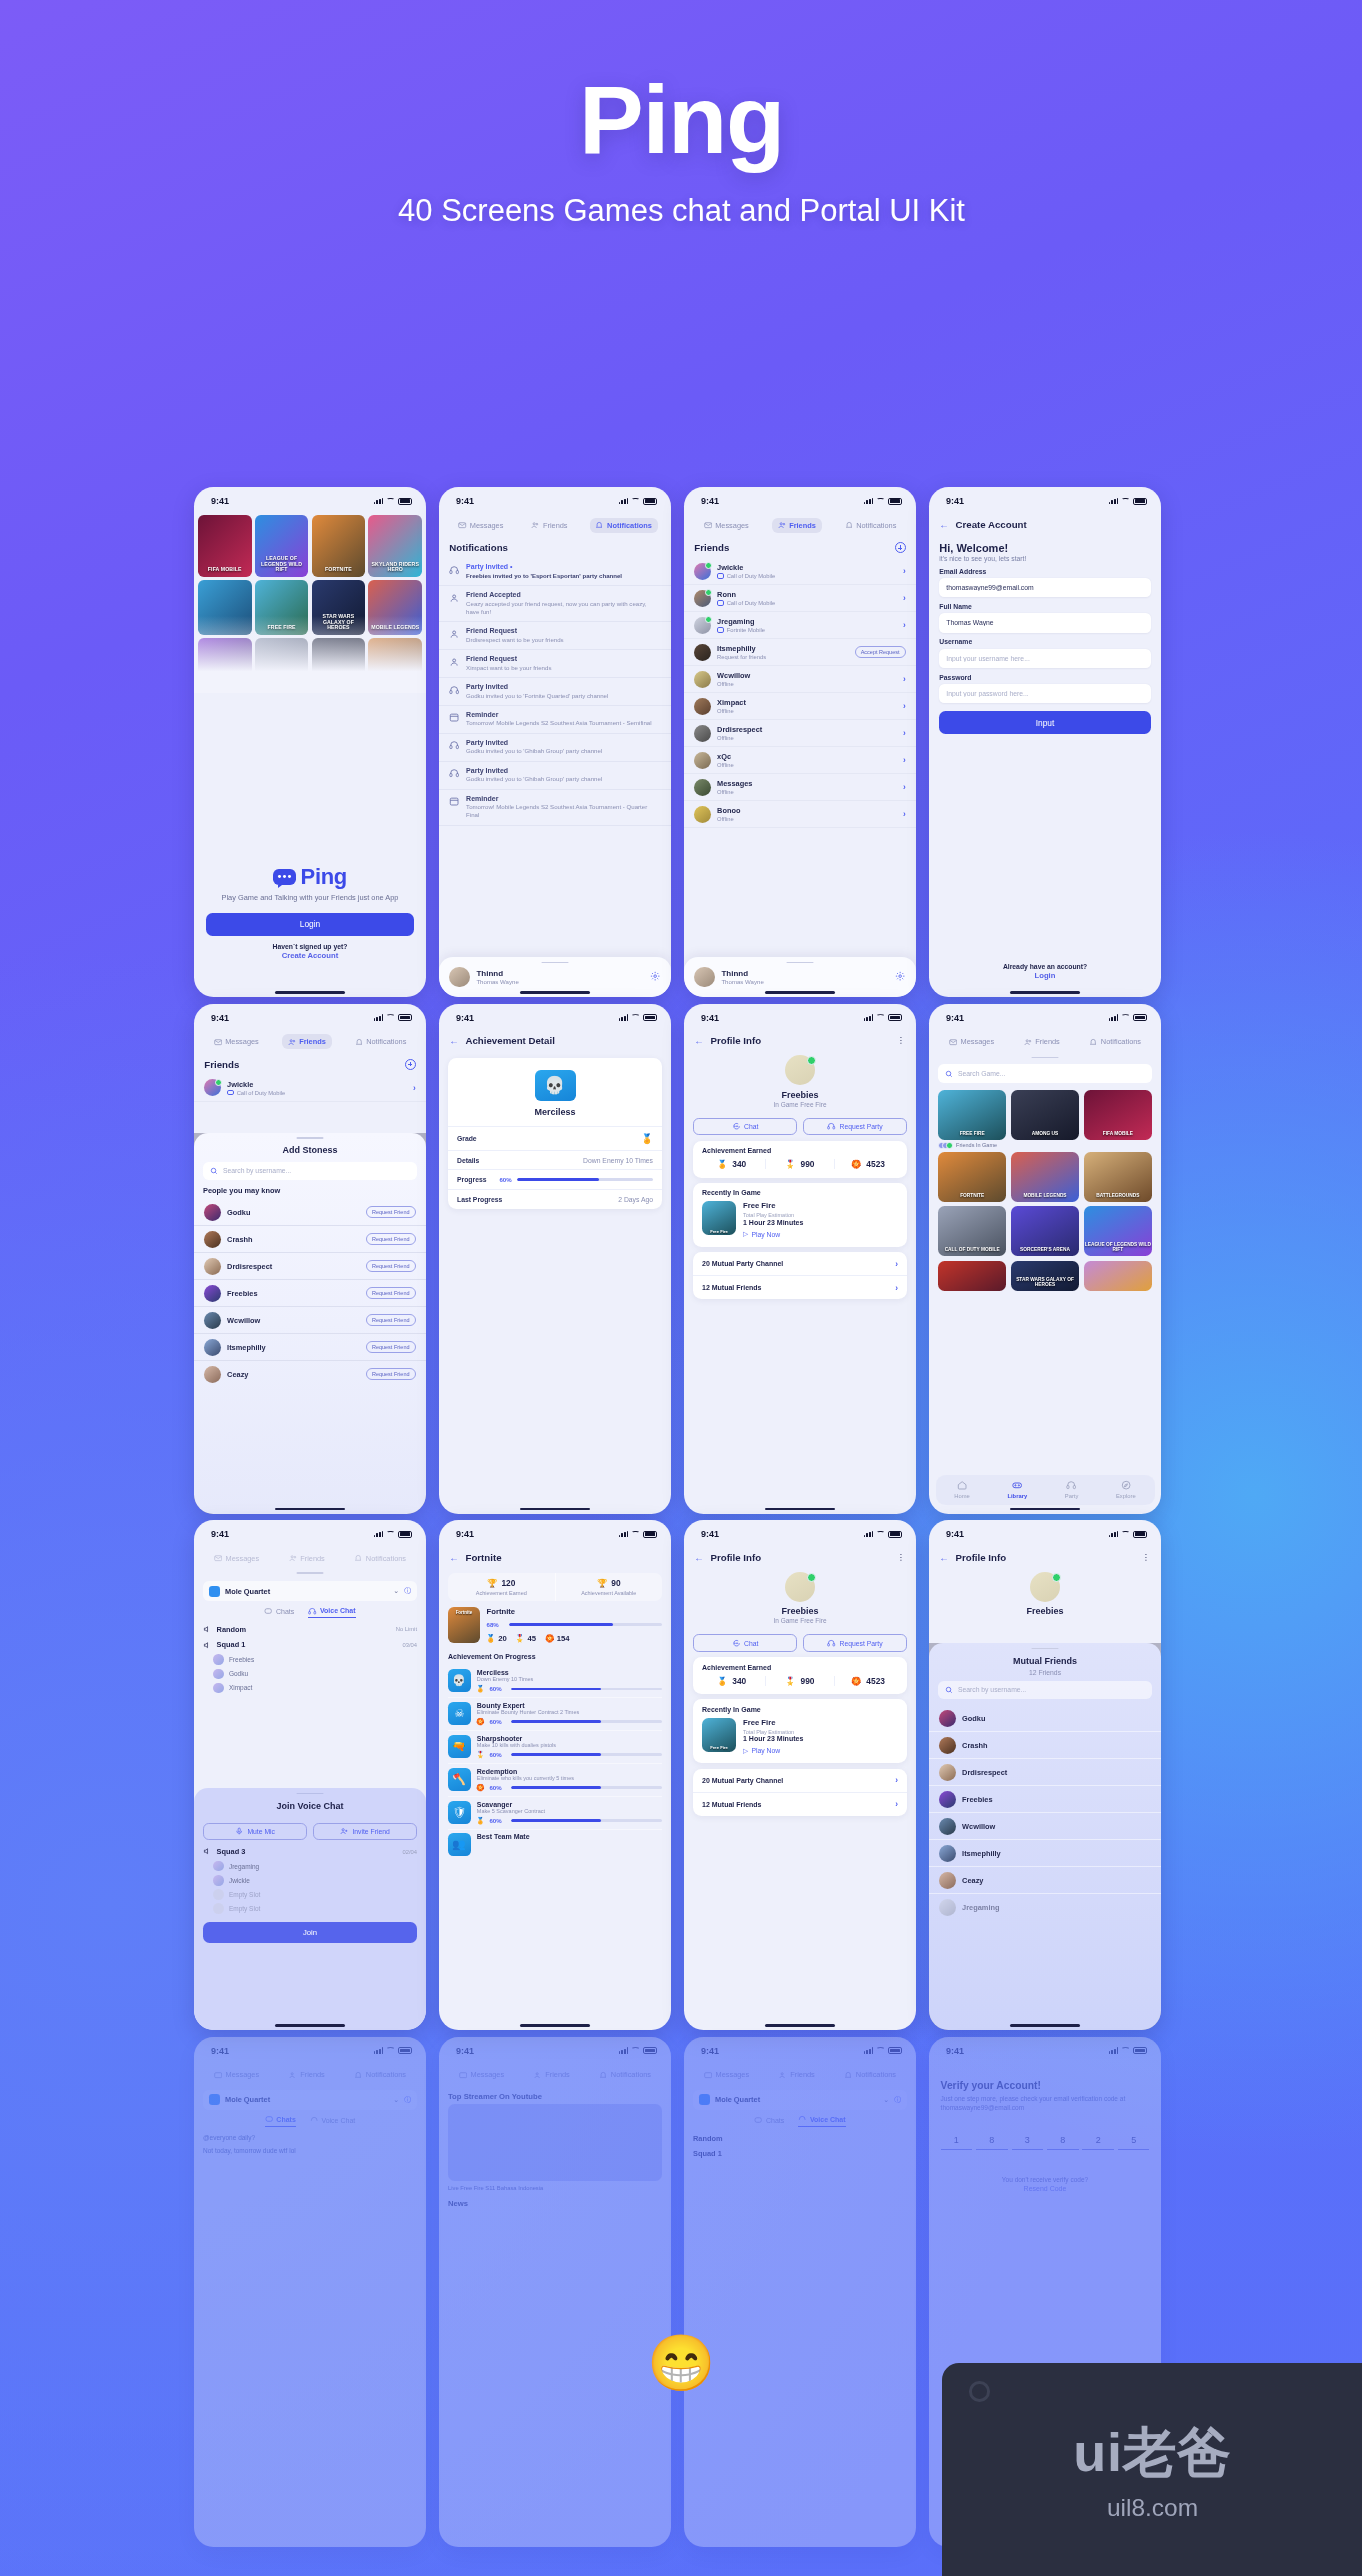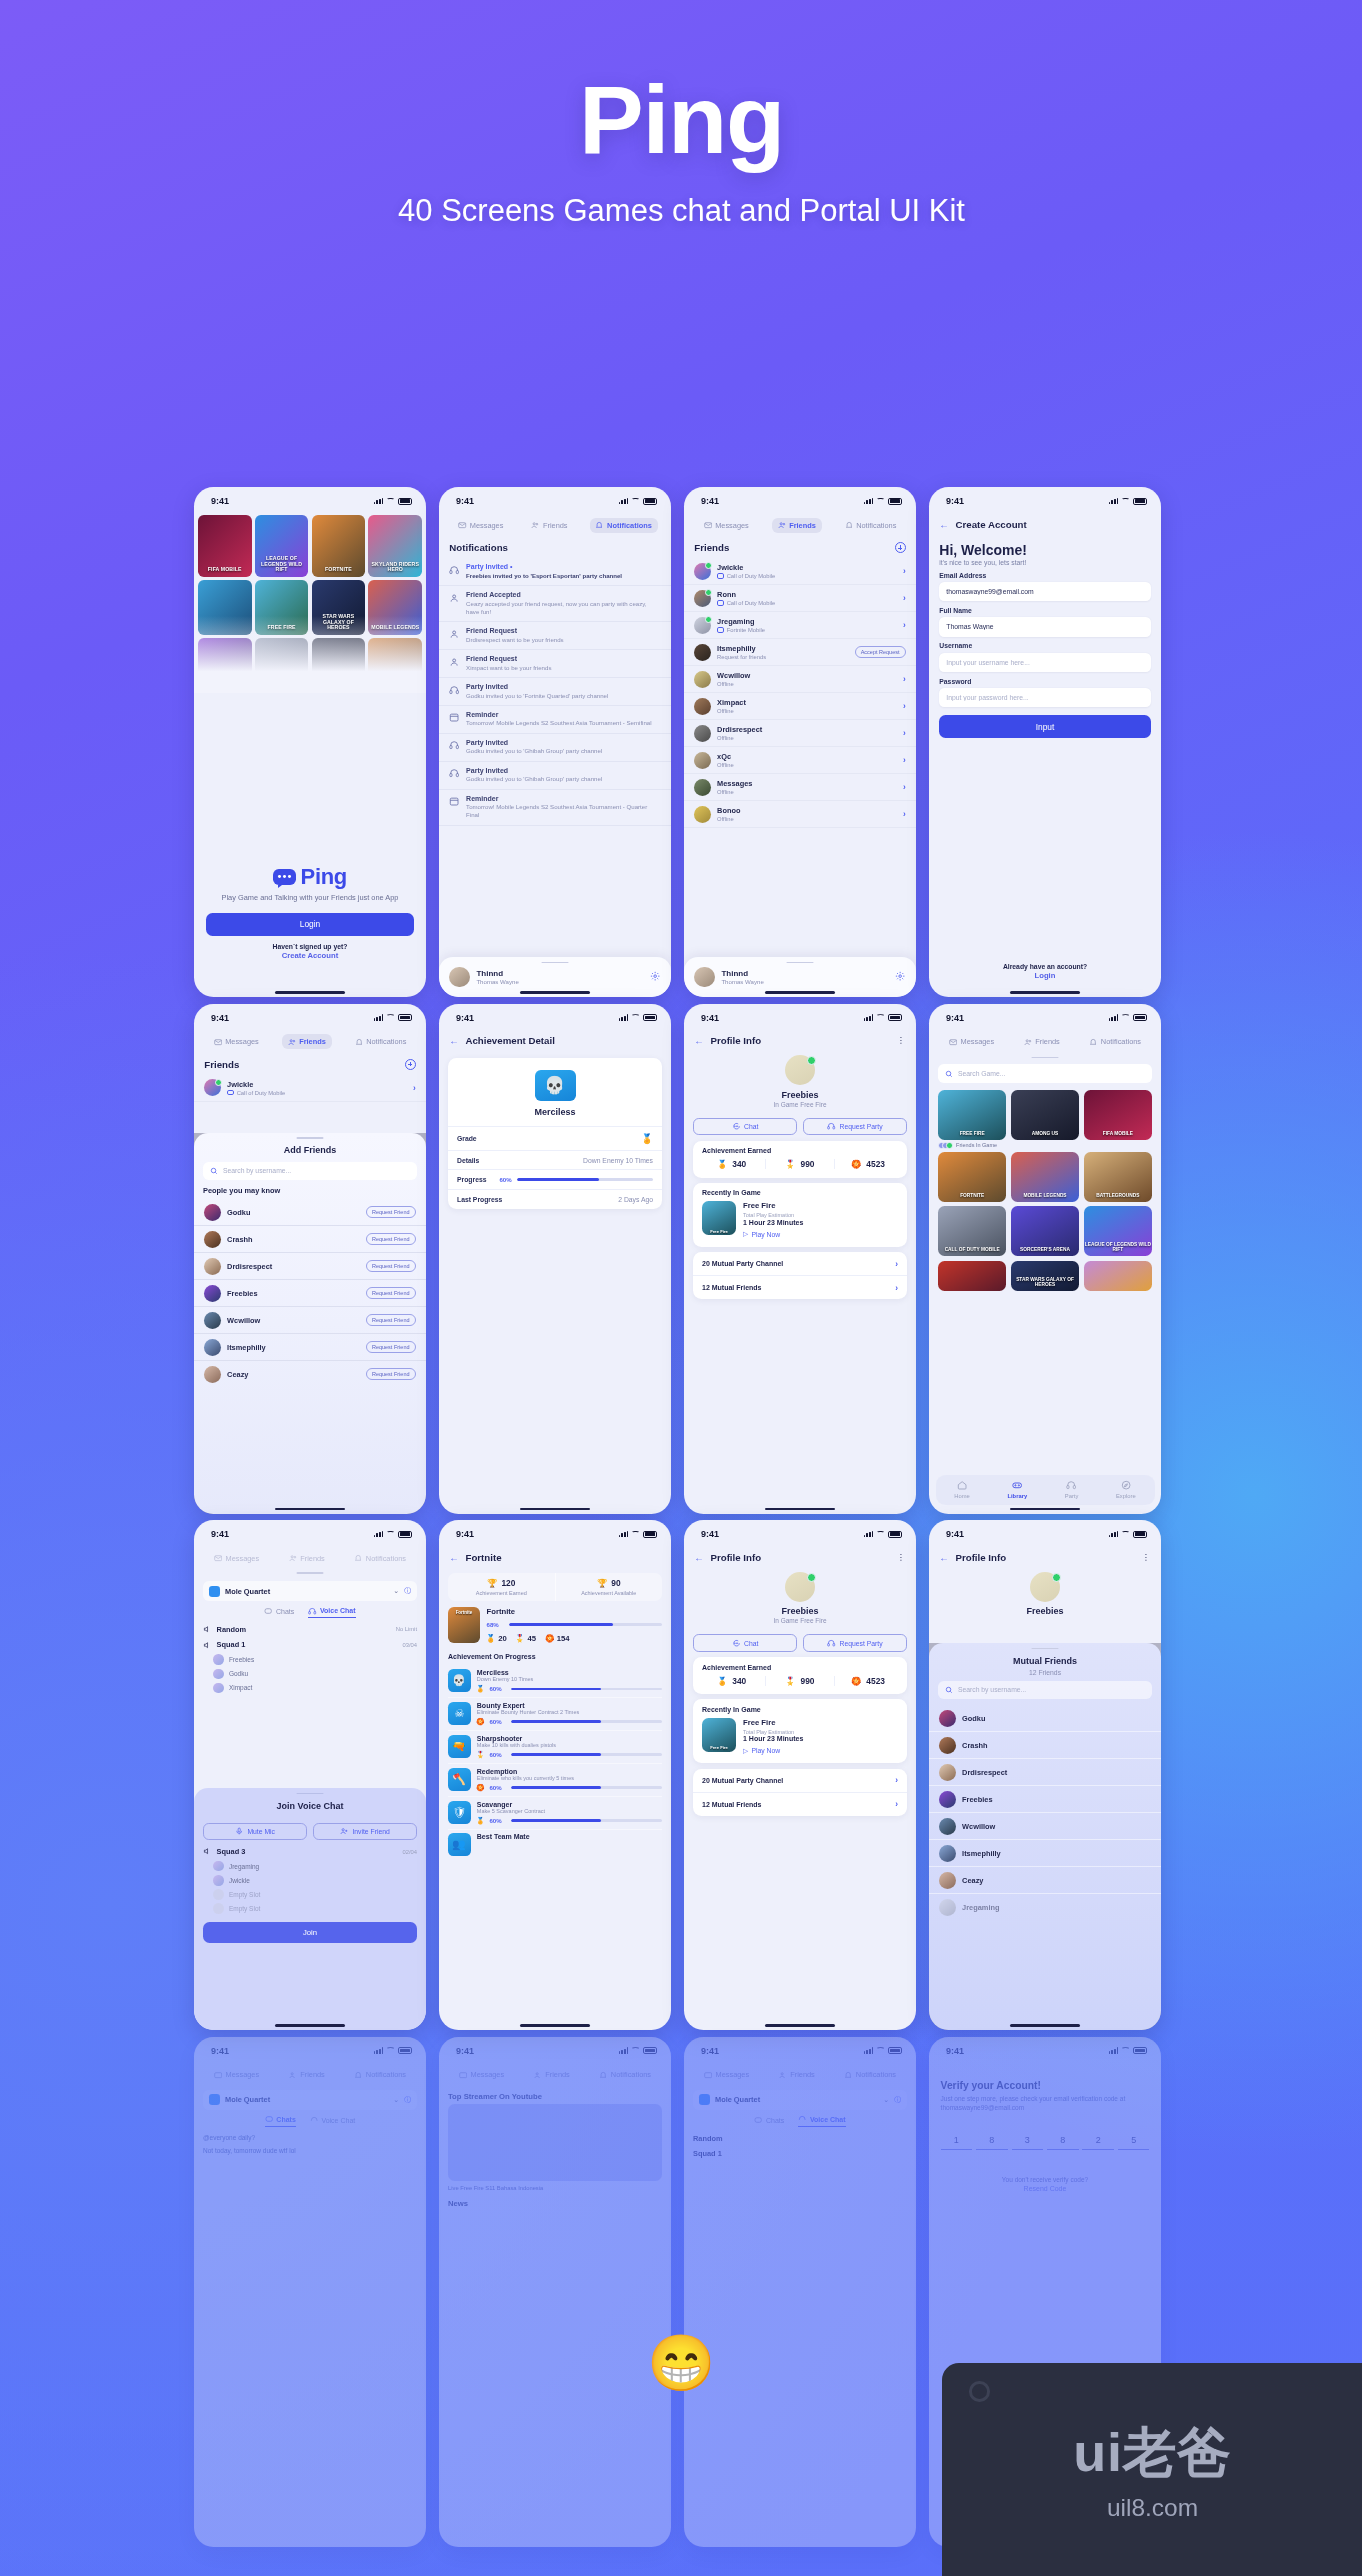--- a/index.html
+++ b/index.html
@@ -132,21 +132,21 @@
     border:none;font-size:8.4px;font-family:"Liberation Sans",sans-serif;cursor:pointer;}
   .subline{margin-top:7px;font-size:6.8px;font-weight:700;color:#1d2048;}
   .sublink{font-size:7.7px;color:#5661e8;font-weight:600;margin-top:1.3px;}
 
   
   .navbar{display:flex;align-items:center;gap:6.5px;padding:3.9px 10.3px 6.5px;}
   .navbar .back{color:#4f5ef0;font-size:9.7px;}
   .navTitle{font-size:9.7px;font-weight:700;color:#1d2048;}
   .navDots{margin-left:auto;color:#2a2f5a;letter-spacing:0.6px;font-size:8.4px;line-height:.6;}
   .welcome{padding:5.2px 10.3px 0;}
-  .welcome h2{font-size:14px;color:#1d2048;}
+  .welcome h2{font-size:11px;color:#1d2048;}
   .welcome p{font-size:6.8px;color:#7a80a6;margin-top:1.3px;}
   .field{padding:5.8px 10.3px 0;}
   .flabel{font-size:6.8px;font-weight:700;color:#2a2f5a;margin-bottom:3.2px;}
   .finput{width:100%;height:19.4px;border-radius:5.2px;background:#fff;border:none;
     padding:0 7px;font-size:6.8px;color:#2a2f5a;font-family:"Liberation Sans",sans-serif;
     box-shadow:0 0.6px 1.9px rgba(40,30,90,.06);}
   .finput::placeholder{color:#a9aec9;}
   .footNote{position:absolute;left:0;right:0;bottom:17px;text-align:center;}
   .footNote .a{font-size:6.8px;font-weight:700;color:#1d2048;}
   .footNote .b{font-size:7.7px;color:#5661e8;font-weight:600;margin-top:1.3px;}
@@ -803,21 +803,21 @@
         <div class="fsub">
             <i class="gpad"></i>
             <span>Call of Duty Mobile</span>
           </div>
         </div>
       <span class="chev">›</span>
     </div>
     <div class="dim" style="top:129px"></div>
     <div class="sheet" style="top:129px">
       <span class="grab"></span>
-      <div class="sheetTitle">Add Friends</div>
+      <div class="sheetTitle">Add Stoness</div>
       <div class="search">
         <svg viewBox="0 0 24 24" fill="none" stroke="currentColor" stroke-width="2.4">
             <circle cx="11" cy="11" r="7"></circle>
             <path d="M16.5 16.5L21 21"></path>
           </svg>
         <span>Search by username...</span>
       </div>
       <div class="pymk">People you may know</div>
       <div class="frow" style="border-color:#dcdff0">
         <span class="av" style="background:linear-gradient(140deg,#c34a7a,#3a2a6e)"></span>

